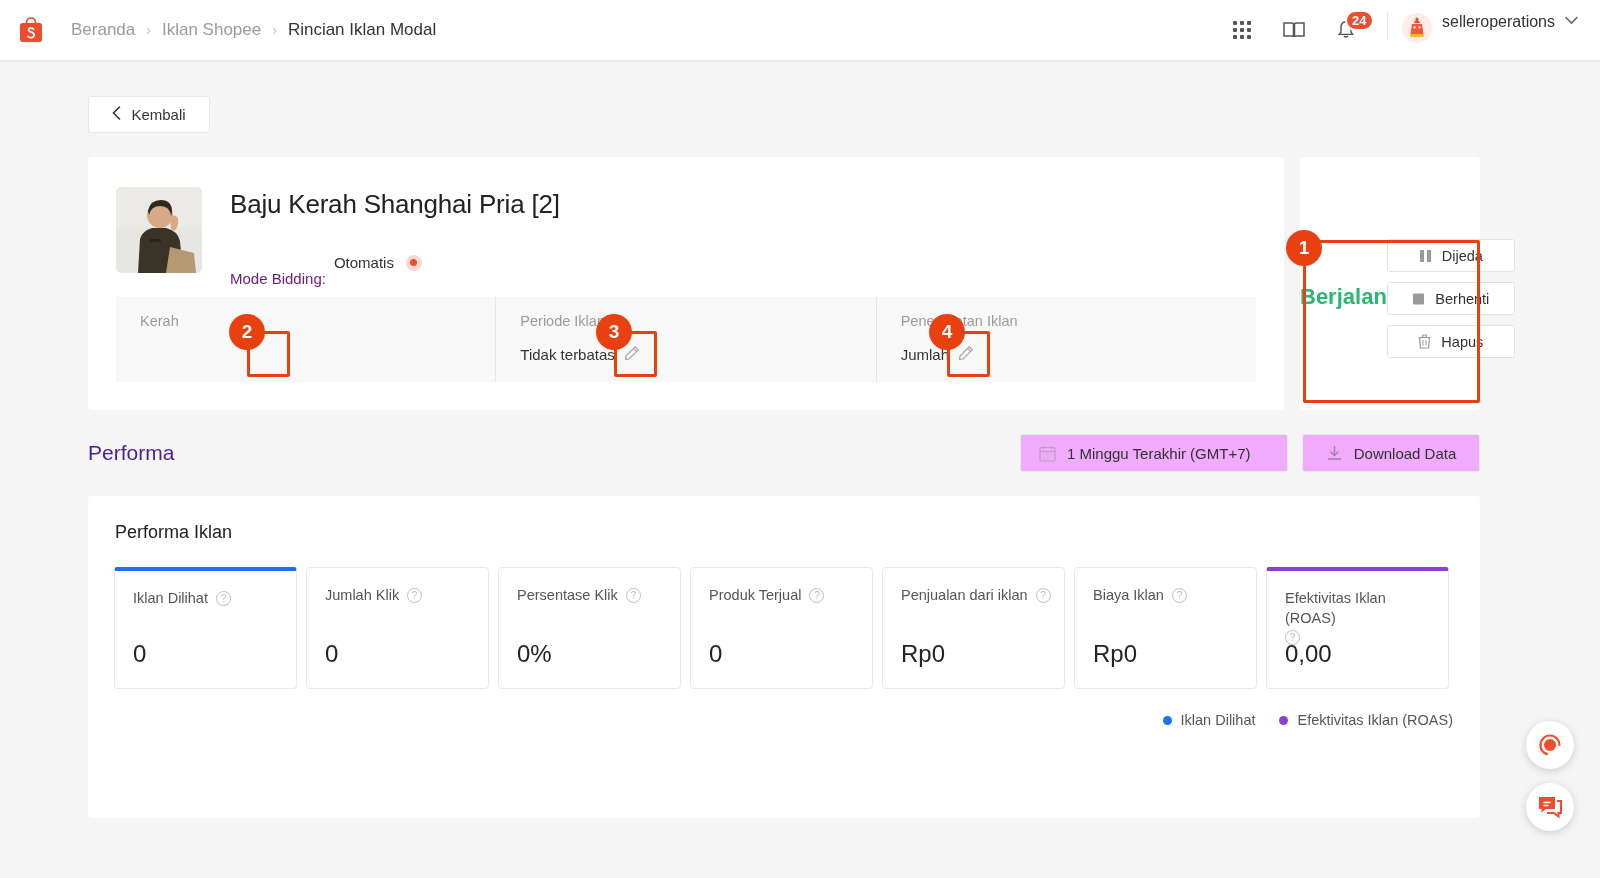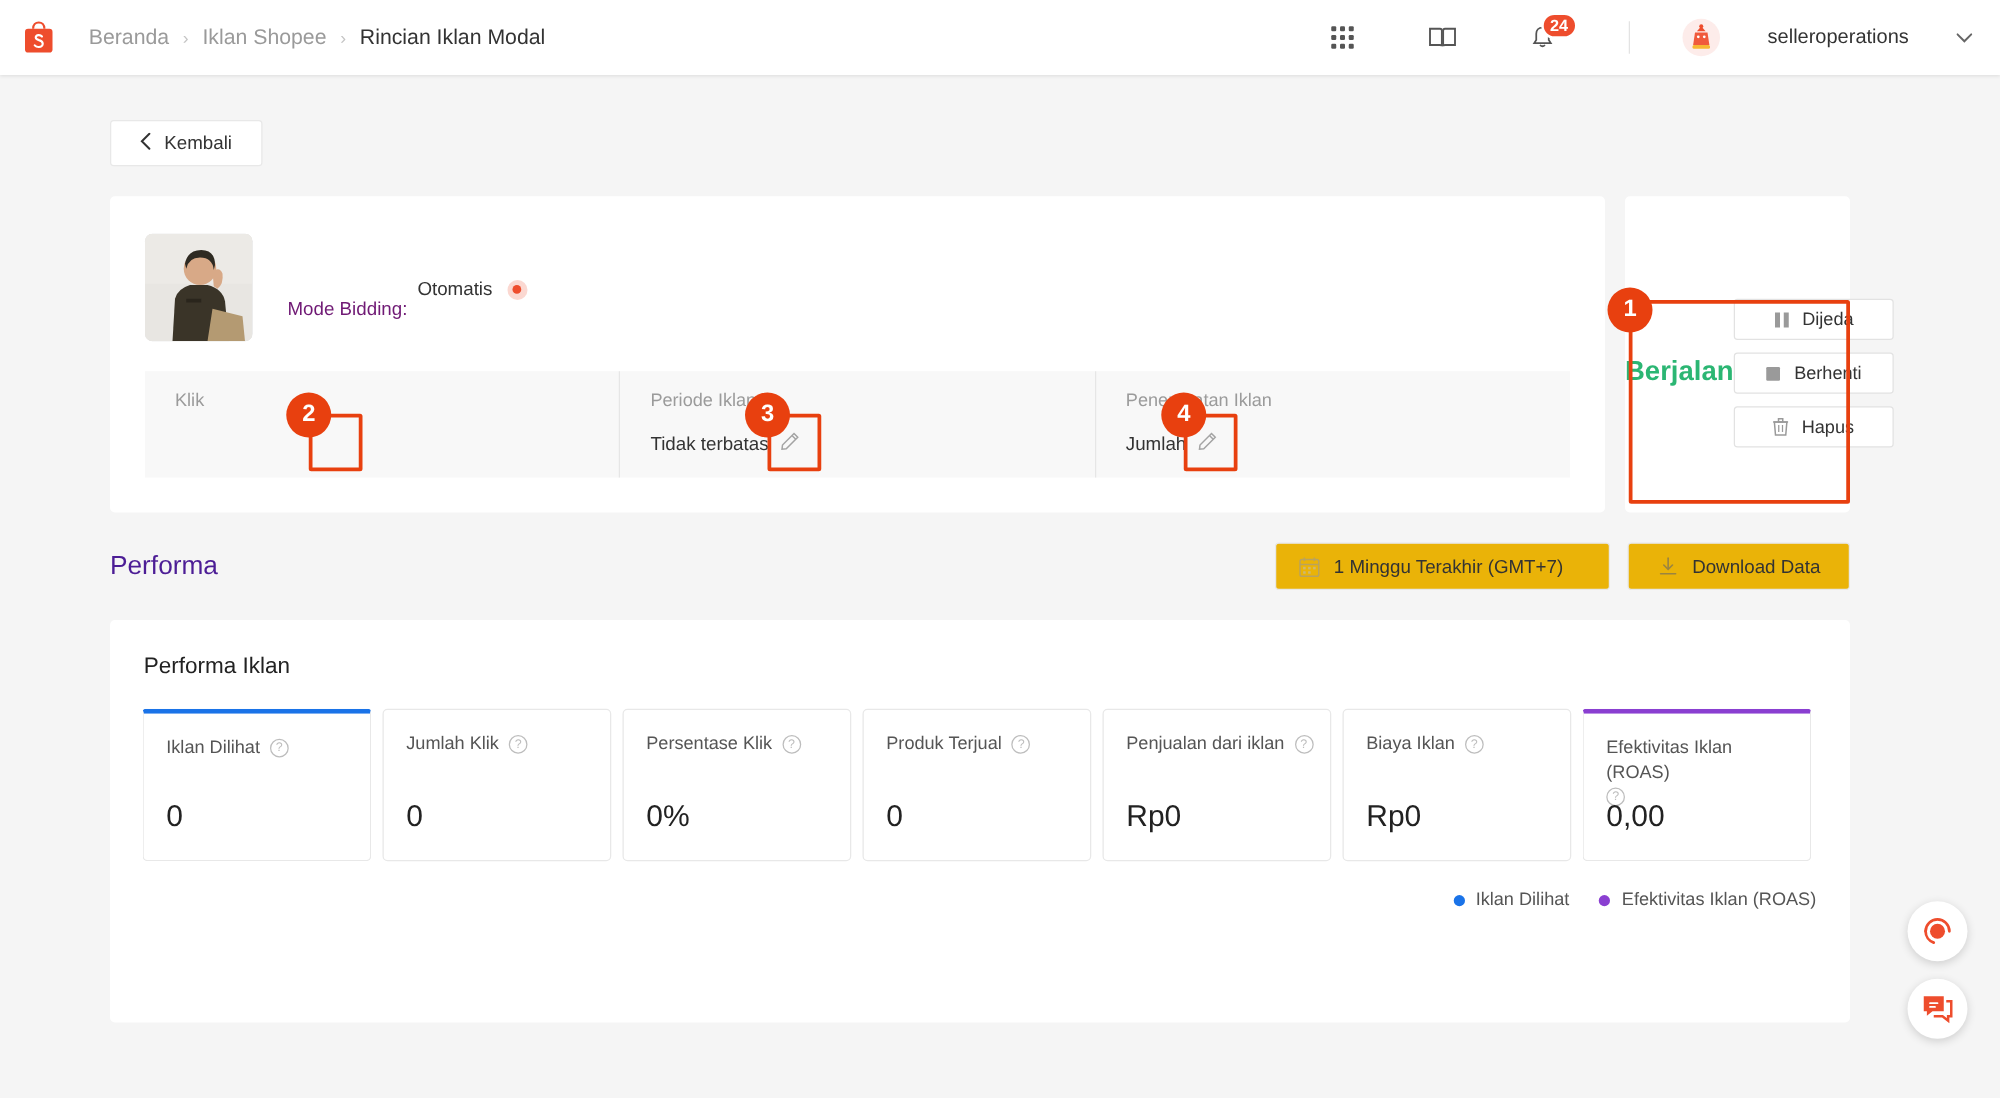--- a/index.html
+++ b/index.html
@@ -18,21 +18,21 @@
     box-shadow: 0 1px 3px rgba(0,0,0,0.10);
     display: flex; align-items: center;
     z-index: 20;
   }
   .logo-wrap { margin-left: 14px; width: 34px; height: 34px; display:flex; align-items:center; justify-content:center; }
   .breadcrumb { display: flex; align-items: center; margin-left: 23px; font-size: 17px; }
   .crumb { color: #9a9a9a; }
   .crumb.active { color: #333333; }
   .crumb-sep { color: #c4c4c4; margin: 0 11px; font-size: 14px; }
 
-  .topbar-right { margin-left: auto; display: flex; align-items: center; margin-right: 22px; gap: 28px; }
+  .topbar-right { margin-left: auto; display: flex; margin-right: 22px; }
   .ticon { width: 34px; height: 34px; display:flex; align-items:center; justify-content:center; margin-left: 18px; position: relative; cursor: pointer; }
   .grid-ico { display: grid; grid-template-columns: repeat(3, 4px); grid-template-rows: repeat(3, 4px); gap: 3px; }
   .grid-ico i { display:block; width:4px; height:4px; background:#555; border-radius:1px; }
   .badge {
     position: absolute; top: -3px; left: 16px;
     min-width: 24px; height: 21px; padding: 0 5px;
     background: #ee4d2d; color: #fff;
     border-radius: 11px; font-size: 13px; font-weight: bold;
     display: flex; align-items: center; justify-content: center;
     border: 2px solid #fff;
@@ -103,21 +103,21 @@
     border:1px solid #e2e2e2; border-radius:3px; background:#fff;
     display:flex; align-items:center; justify-content:center;
     font-size:14.5px; color:#333; cursor:pointer;
   }
   .act-btn .aico { margin-right:10px; display:flex; }
 
   
   .perf-head { position:absolute; left:88px; top:434px; width:1392px; height:42px; }
   .perf-title { font-size:21px; color:#4c1d95; position:absolute; left:0; top:7px; }
   .pill {
-    position:absolute; height:38px; background:#eab308;
+    position:absolute; height:38px; background:#f0abfc;
     border:1px solid #e8e8e8; border-radius:3px;
     display:flex; align-items:center; font-size:15px; color:#333;
     cursor:pointer;
   }
   .pill-date { left: 932px; top:0; width:268px; padding-left:18px; }
   .pill-dl { left: 1214px; top:0; width:178px; justify-content:center; }
   .pill .pico { margin-right: 11px; display:flex; opacity:.6; }
 
   
   .chartcard {
@@ -258,33 +258,34 @@
         <rect x="0" y="0" width="86" height="40" fill="#eceae6"></rect>
         <path d="M22 86 L24 52 Q26 44 36 41 L50 41 Q62 44 64 54 L67 86 Z" fill="#3a3428"></path>
         <path d="M50 86 L54 60 L78 66 L80 86 Z" fill="#b49a72"></path>
         <circle cx="44" cy="28" r="13" fill="#d8a987"></circle>
         <path d="M32 24 Q34 13 45 13 Q56 13 56 25 L55 29 Q54 19 44 19 Q35 19 33 28 Z" fill="#2e2a22"></path>
         <path d="M54 30 Q60 26 62 32 Q63 40 58 44 L55 42 Z" fill="#d8a987"></path>
         <rect x="33" y="52" width="12" height="3" fill="#2a251c"></rect>
       </svg>
     </div>
     <div class="prod-meta">
+      <div class="prod-title">Baju Kerah Shanghai Pria [2]</div>
       <div class="prod-sub">
         <span class="lbl">Mode Bidding:</span>
         <span class="val">Otomatis</span>
         <span class="dot-halo">
             <i></i>
           </span>
       </div>
     </div>
   </div>
 
   <div class="stats">
     <div class="stat">
-      <div class="stat-lbl">Klik</div>
+      <div class="stat-lbl">Kerah</div>
     </div>
     <div class="stat">
       <div class="stat-lbl">Periode Iklan</div>
       <div class="stat-val">
         <span>Tidak terbatas</span>
         <span class="pencil">
           <svg width="16" height="16" viewBox="0 0 16 16">
               <path d="M11.2 1.8 L14.2 4.8 L5 14 L1.6 14.4 L2 11 Z" fill="none" stroke="#888" stroke-width="1.2"></path>
               <path d="M9.6 3.4 L12.6 6.4" stroke="#888" stroke-width="1.2"></path>
             </svg>

